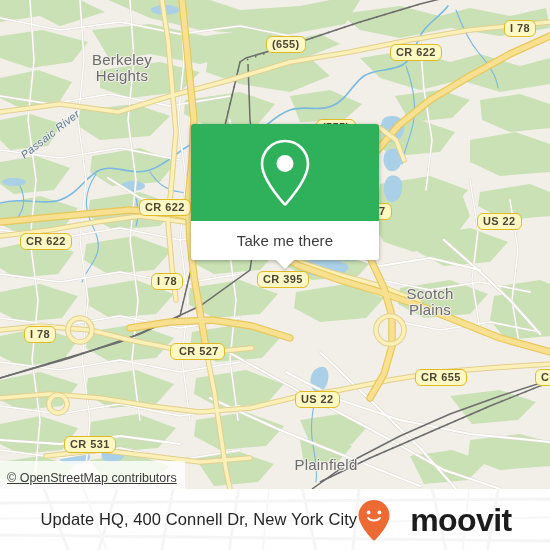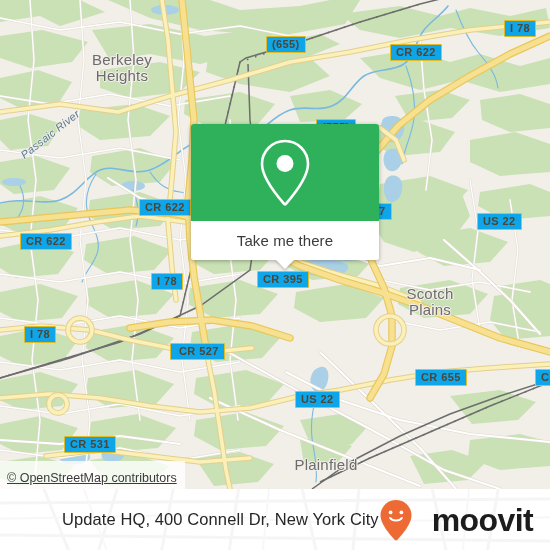--- a/index.html
+++ b/index.html
@@ -56,23 +56,23 @@
     letter-spacing: .3px;
     text-shadow:
       1px 0 0 rgba(242,239,233,.85), -1px 0 0 rgba(242,239,233,.85),
       0 1px 0 rgba(242,239,233,.85), 0 -1px 0 rgba(242,239,233,.85);
     white-space: nowrap;
   }
 
   
   .shield {
     position: absolute;
-    background: #0ea5e9;
+    background: #fef9c3;
     border: 1.5px solid #e0bb26;
-    border-radius: 1px;
+    border-radius: 6px;
     color: #4c4636;
     font-size: 11px;
     font-weight: bold;
     letter-spacing: .4px;
     padding: 1px 5px 2px 5px;
     line-height: 12px;
     white-space: nowrap;
     box-sizing: border-box;
   }
 
@@ -151,21 +151,21 @@
     left: 0; top: 0;
     width: 550px; height: 61px;
     opacity: .5;
   }
   #footer-inner {
     position: absolute;
     left: 0; top: 0;
     width: 550px; height: 61px;
     display: flex;
     align-items: center;
-    justify-content: flex-end;
+    justify-content: center;
     padding: 0 17px 0 19px;
     box-sizing: border-box;
   }
   #footer-address {
     color: #262626;
     font-size: 16.5px;
     letter-spacing: .1px;
     white-space: nowrap;
   }
   #brand {

